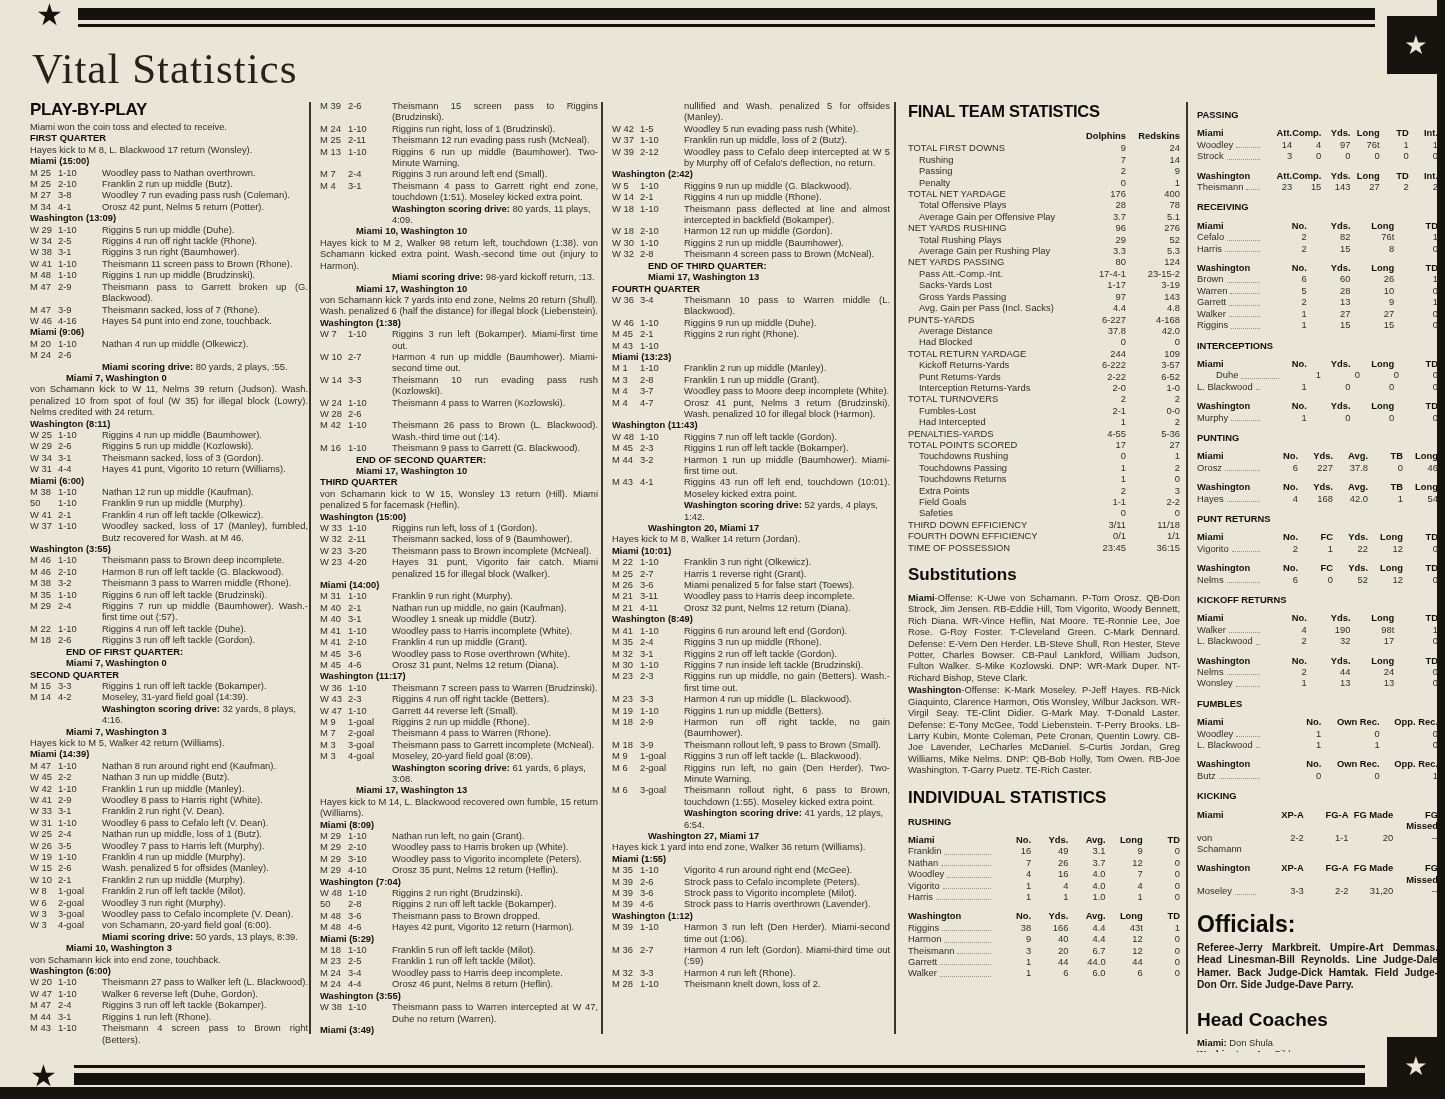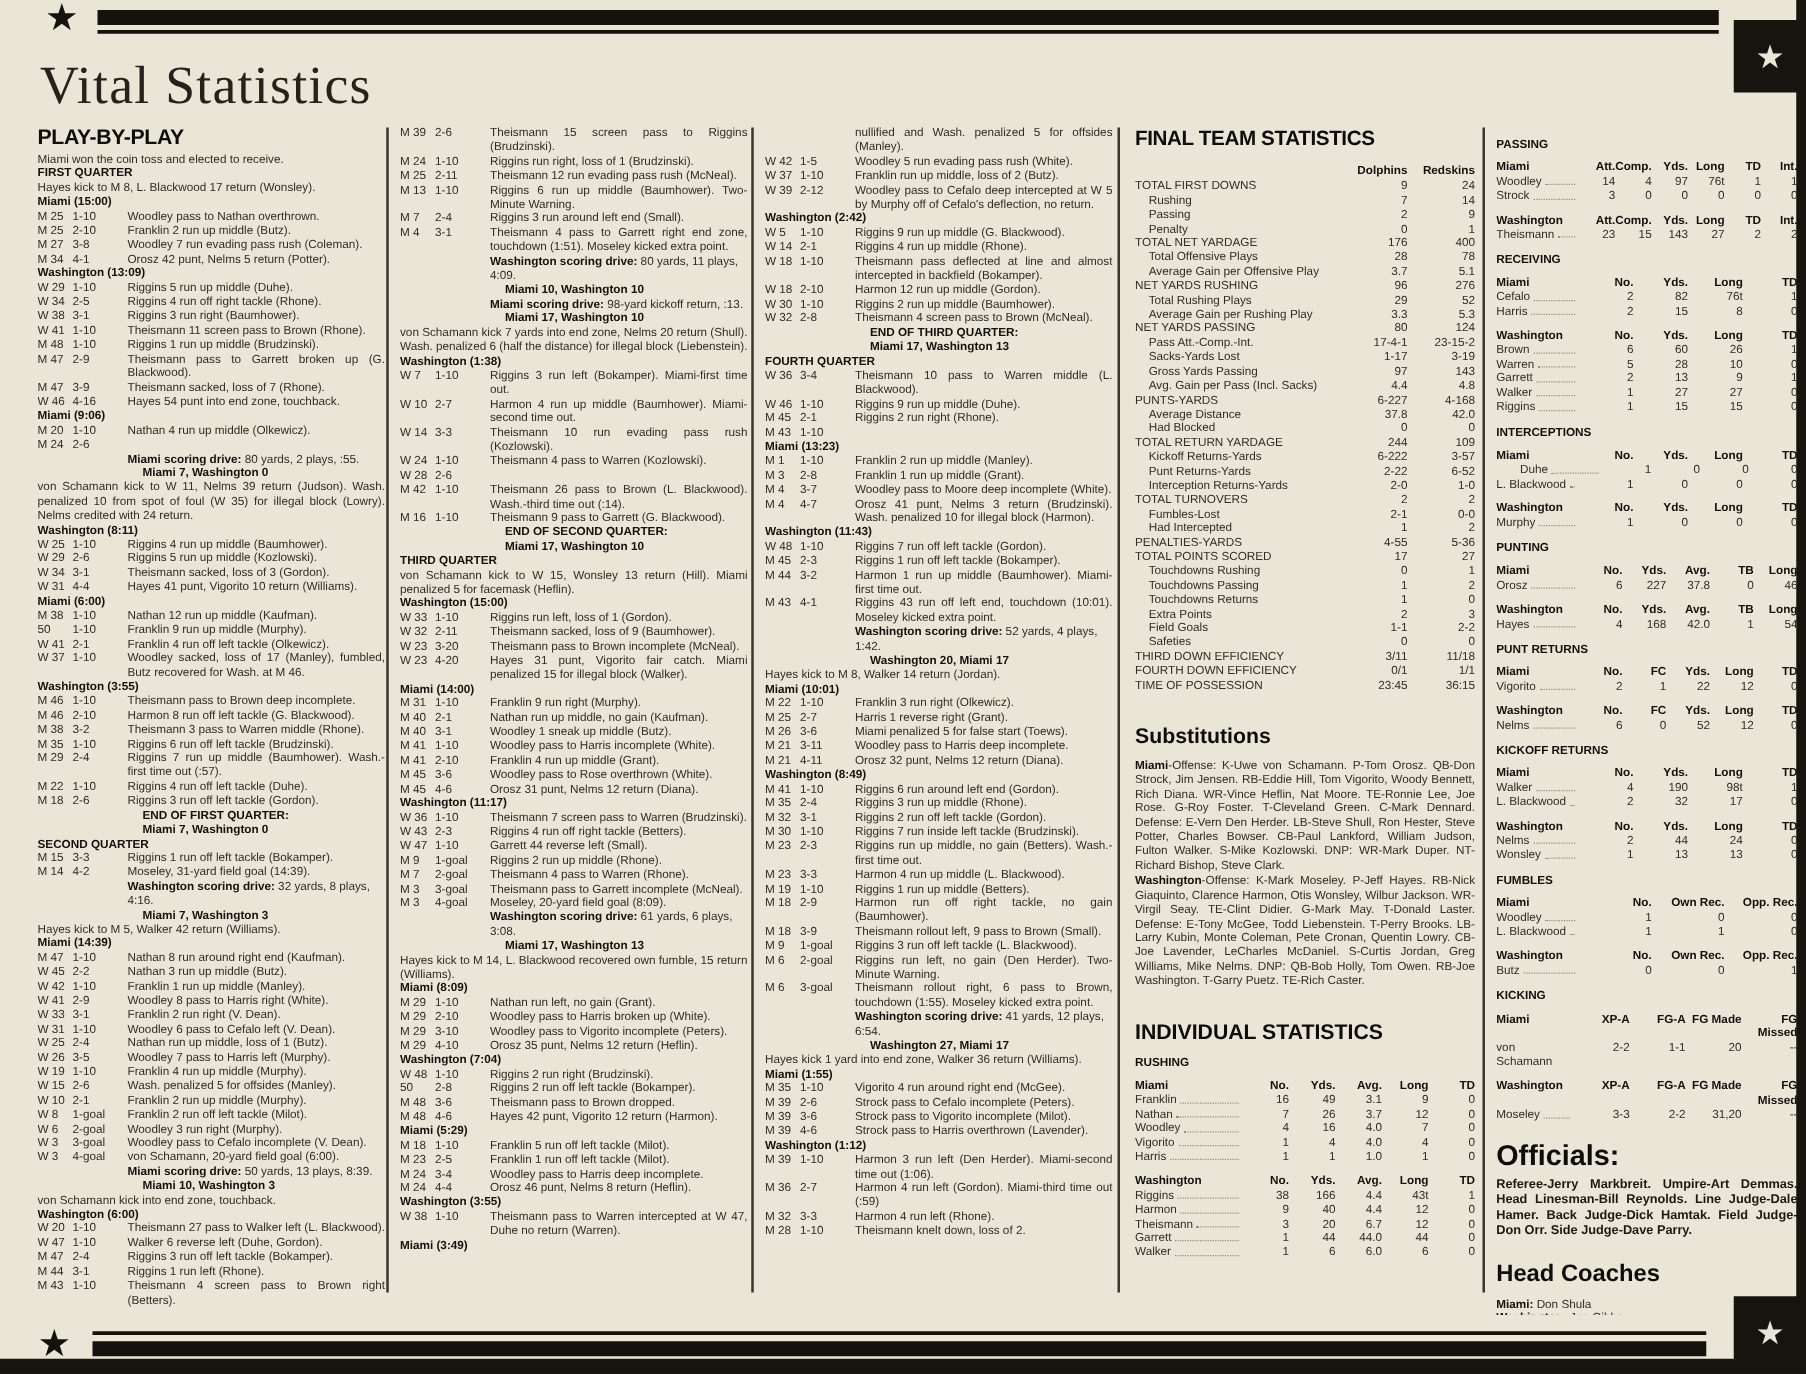--- a/index.html
+++ b/index.html
@@ -31,25 +31,25 @@
   .pbp-title{font-size:17px;line-height:19px;font-weight:bold;color:#0f0c09;letter-spacing:-0.3px;margin-bottom:2px;}
   .qtr{font-weight:bold;color:#14100c;}
   .team{font-weight:bold;color:#14100c;}
   .note{text-align:justify;}
   .cont{margin-left:72px;text-align:justify;}
   .play{display:grid;grid-template-columns:28px 44px 1fr;}
   .play .pos,.play .dn{white-space:nowrap;}
   .play .dx{text-align:justify;}
   .drive{margin-left:72px;}
   .drive b{color:#14100c;}
-  .score,.endq{margin-left:84px;font-weight:bold;color:#14100c;}
+  .score,.endq{margin-left:36px;font-weight:bold;color:#14100c;}
 
   
   .sec-title{font-size:16.5px;line-height:18px;font-weight:bold;color:#0f0c09;letter-spacing:-0.3px;margin:2px 0 10px;}
-  .sub-title{font-size:17px;line-height:19px;font-weight:bold;color:#0f0c09;margin:26px 0 8px;}
+  .sub-title{font-size:17px;line-height:19px;font-weight:bold;color:#0f0c09;margin:12px 0 8px;}
   .ts-head{display:grid;grid-template-columns:1fr 60px 54px;font-weight:bold;color:#14100c;margin-bottom:1px;}
   .ts-head span{text-align:right;}
   .ts-row{display:grid;grid-template-columns:1fr 60px 54px;}
   .ts-row .v{text-align:right;}
   .ts-row .ind{padding-left:11px;}
   .para{text-align:justify;margin:0 0 1px 0;}
   .para b{color:#14100c;}
   .group-name{font-weight:bold;color:#14100c;margin-top:9px;}
   .st-table{margin-bottom:8px;}
   .st-head{display:grid;font-weight:bold;color:#14100c;margin-top:7px;}
@@ -393,20 +393,21 @@
         <span class="dn">2-4</span>
         <span class="dx">Riggins 3 run around left end (Small).</span>
       </div>
       <div class="play">
         <span class="pos">M 4</span>
         <span class="dn">3-1</span>
         <span class="dx">Theismann 4 pass to Garrett right end zone, touchdown (1:51). Moseley kicked extra point.</span>
       </div>
       <div class="drive"><b>Washington scoring drive:</b> 80 yards, 11 plays, 4:09.</div>
       <div class="score">Miami 10, Washington 10</div>
+      <div class="note">Hayes kick to M 2, Walker 98 return left, touchdown (1:38). von Schamann kicked extra point. Wash.-second time out (injury to Harmon).</div>
       <div class="drive"><b>Miami scoring drive:</b> 98-yard kickoff return, :13.</div>
       <div class="score">Miami 17, Washington 10</div>
       <div class="note">von Schamann kick 7 yards into end zone, Nelms 20 return (Shull). Wash. penalized 6 (half the distance) for illegal block (Liebenstein).</div>
       <div class="team">Washington (1:38)</div>
       <div class="play">
         <span class="pos">W 7</span>
         <span class="dn">1-10</span>
         <span class="dx">Riggins 3 run left (Bokamper). Miami-first time out.</span>
       </div>
       <div class="play">

